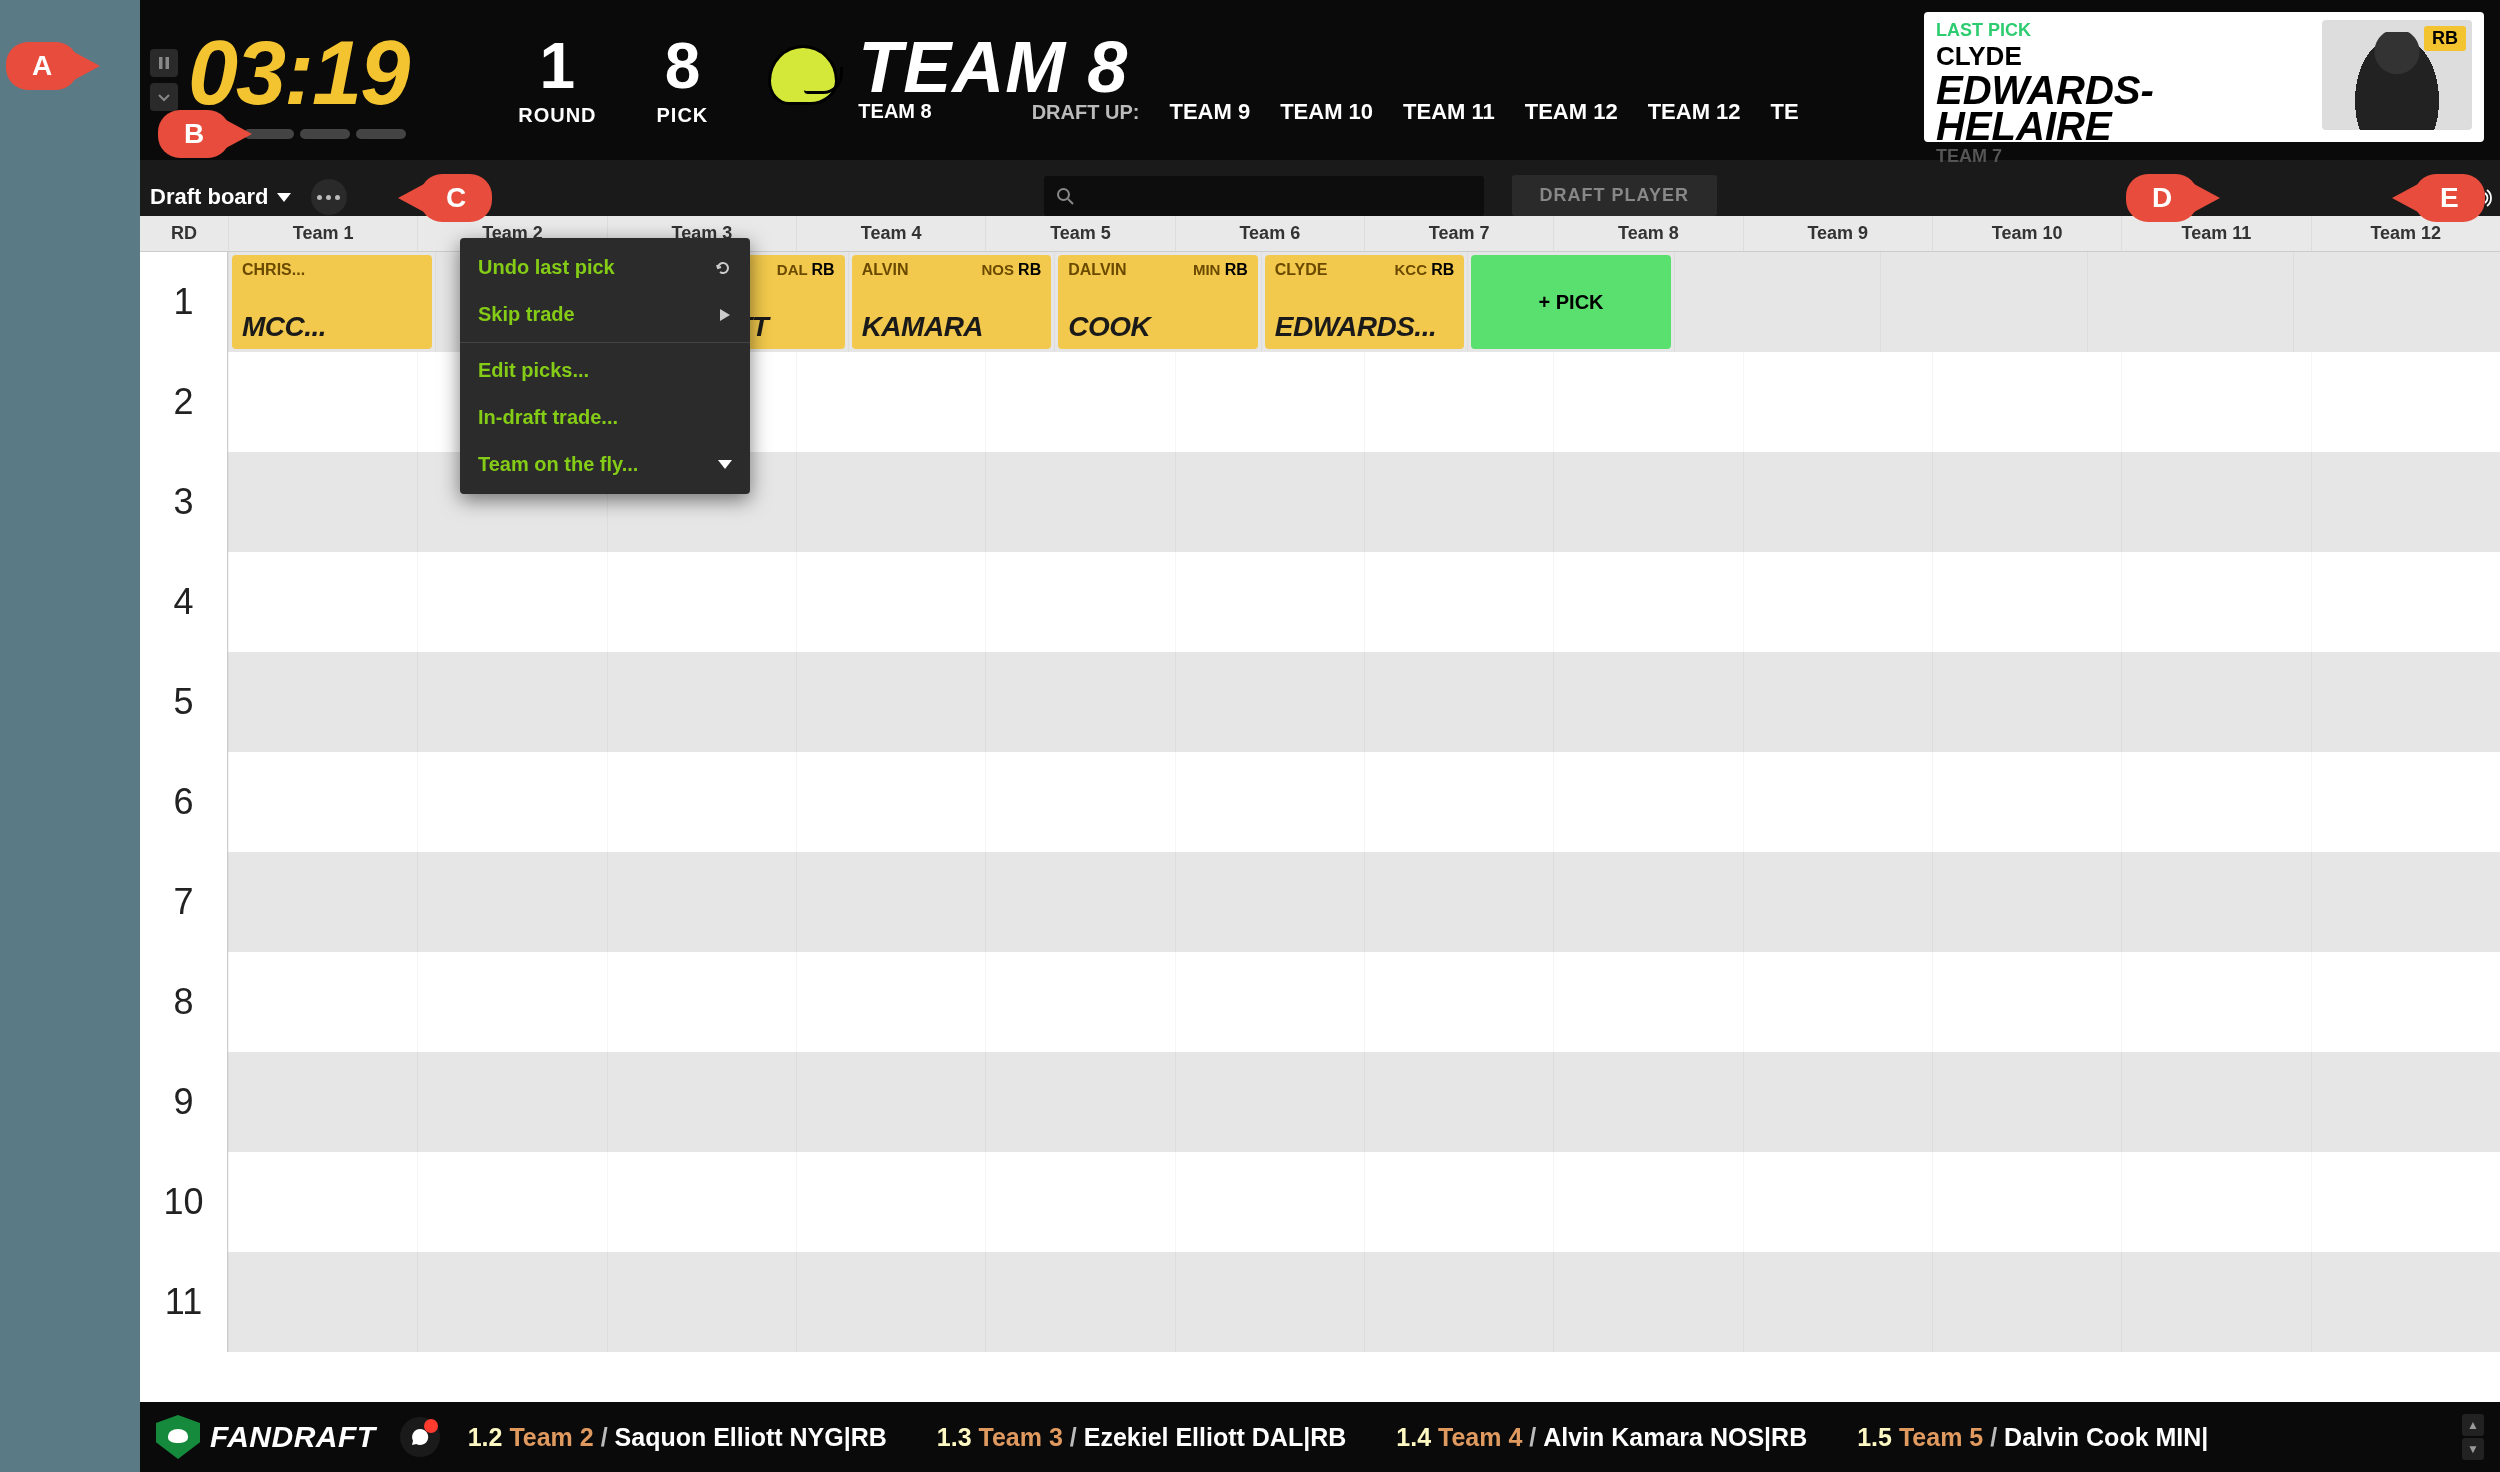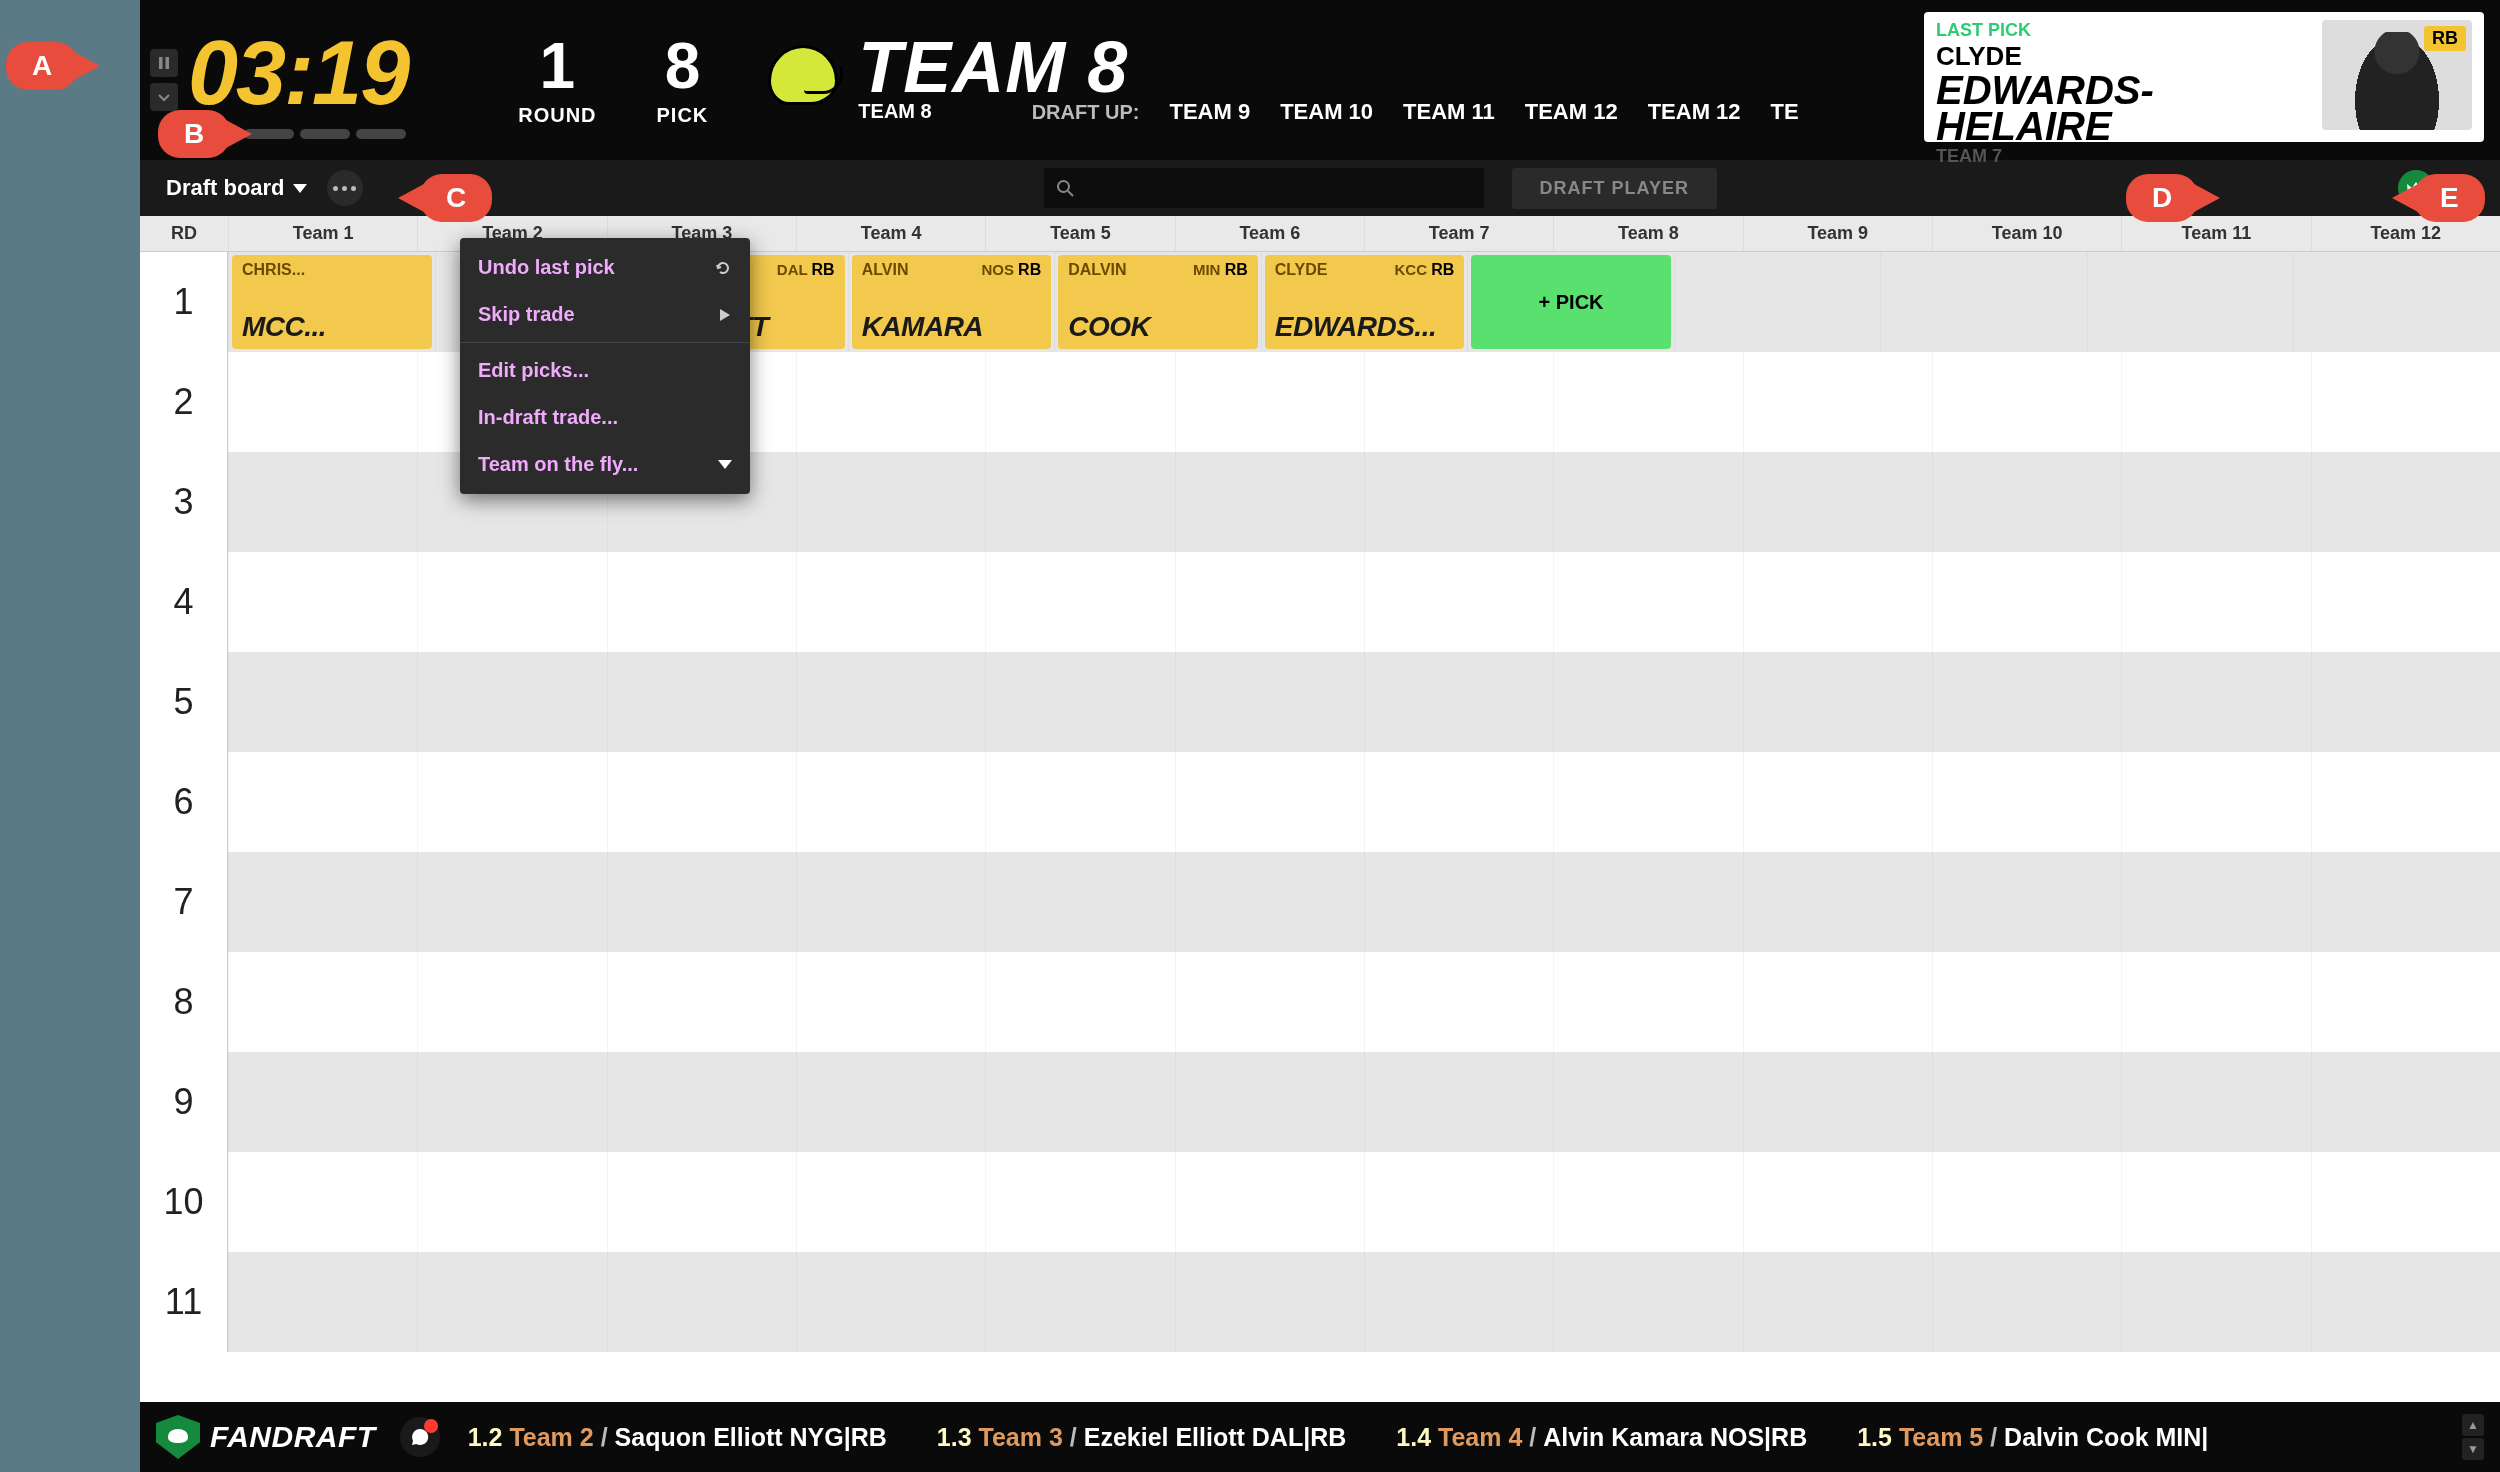--- a/index.html
+++ b/index.html
@@ -39,37 +39,37 @@
 .lastpick-body { flex:1; }
 .lastpick-lbl { color:#2ecc71; font-size:18px; font-weight:800; }
 .lastpick-first { color:#000; font-size:26px; font-weight:800; }
 .lastpick-last { color:#000; font-size:40px; font-weight:900; line-height:0.9; font-style:italic; }
 .lastpick-team { color:#555; font-size:18px; font-weight:700; margin-top:2px; }
 .lastpick-img { width:150px; height:110px; background:#ddd; border-radius:4px; position:relative; overflow:hidden; }
 .lastpick-img::before { content:''; position:absolute; inset:12px 30px 0 30px; background: radial-gradient(circle at 50% 20%, #333 22px, transparent 23px), radial-gradient(ellipse at 50% 70%, #222 42px 28px, transparent 30px); }
 .lastpick-pos { position:absolute; top:6px; right:6px; background:#f4c430; color:#000; font-weight:900; font-size:18px; padding:2px 8px; border-radius:3px; }
 
 
-.toolbar { height: 56px; background: #1a1a1a; display:flex; align-items:center; padding: 0 16px; gap:14px; }
+.toolbar { height: 56px; background: #1a1a1a; display:flex; align-items:flex-end; padding: 0 0; gap:14px; }
 .tb-left { display:flex; align-items:center; gap:10px; }
 .tb-select { color:#fff; font-weight:800; font-size:22px; display:flex; align-items:center; gap:8px; cursor:pointer; padding:6px 10px; }
 .tb-more { width:36px; height:36px; background:#2a2a2a; border-radius:50%; display:flex; align-items:center; justify-content:center; cursor:pointer; }
 .tb-more span { width:5px; height:5px; background:#bbb; border-radius:50%; margin:0 2px; }
 .tb-search { flex:0 0 440px; margin-left:auto; margin-right:14px; height:40px; background:#0d0d0d; border-radius:3px; display:flex; align-items:center; padding:0 12px; }
 .tb-search svg { fill:#888; }
 .tb-search input { background:transparent; border:none; outline:none; color:#fff; font-size:18px; margin-left:10px; flex:1; }
 .tb-draft-btn { background:#2a2a2a; color:#888; font-weight:900; font-size:18px; padding:10px 28px; border-radius:3px; letter-spacing:1px; cursor:pointer; }
 .tb-spacer { flex:1; }
 .tb-icon { width:36px; height:36px; border-radius:50%; display:flex; align-items:center; justify-content:center; cursor:pointer; }
 .tb-icon.crown { background:#168a3c; }
 .tb-icon svg { fill:#fff; }
 
 
 .more-menu { position:absolute; left:320px; top:238px; width:290px; background:#2b2b2b; border-radius:4px; z-index:50; padding:6px 0; box-shadow:0 6px 20px rgba(0,0,0,0.5); }
-.more-item { padding:12px 18px; color:#f0abfc; font-size:20px; font-weight:600; display:flex; align-items:center; justify-content:space-between; cursor:pointer; }
+.more-item { padding:12px 18px; color:#84cc16; font-size:20px; font-weight:600; display:flex; align-items:center; justify-content:space-between; cursor:pointer; }
 .more-divider { height:1px; background:#444; margin:4px 0; }
 .more-item svg { fill:#ccc; }
 
 
 .board { position:relative; height: calc(100% - 160px - 56px - 70px); overflow:auto; }
 .board-head { display:flex; background:#e9e9e9; border-bottom:1px solid #ccc; height:36px; position:sticky; top:0; }
 .col-rd { width:88px; text-align:center; font-weight:800; font-size:18px; color:#333; display:flex; align-items:center; justify-content:center; }
 .col-team { flex:1; text-align:center; font-weight:800; font-size:18px; color:#333; display:flex; align-items:center; justify-content:center; border-left:1px solid #ddd; }
 
 .board-row { display:flex; height:100px; }

